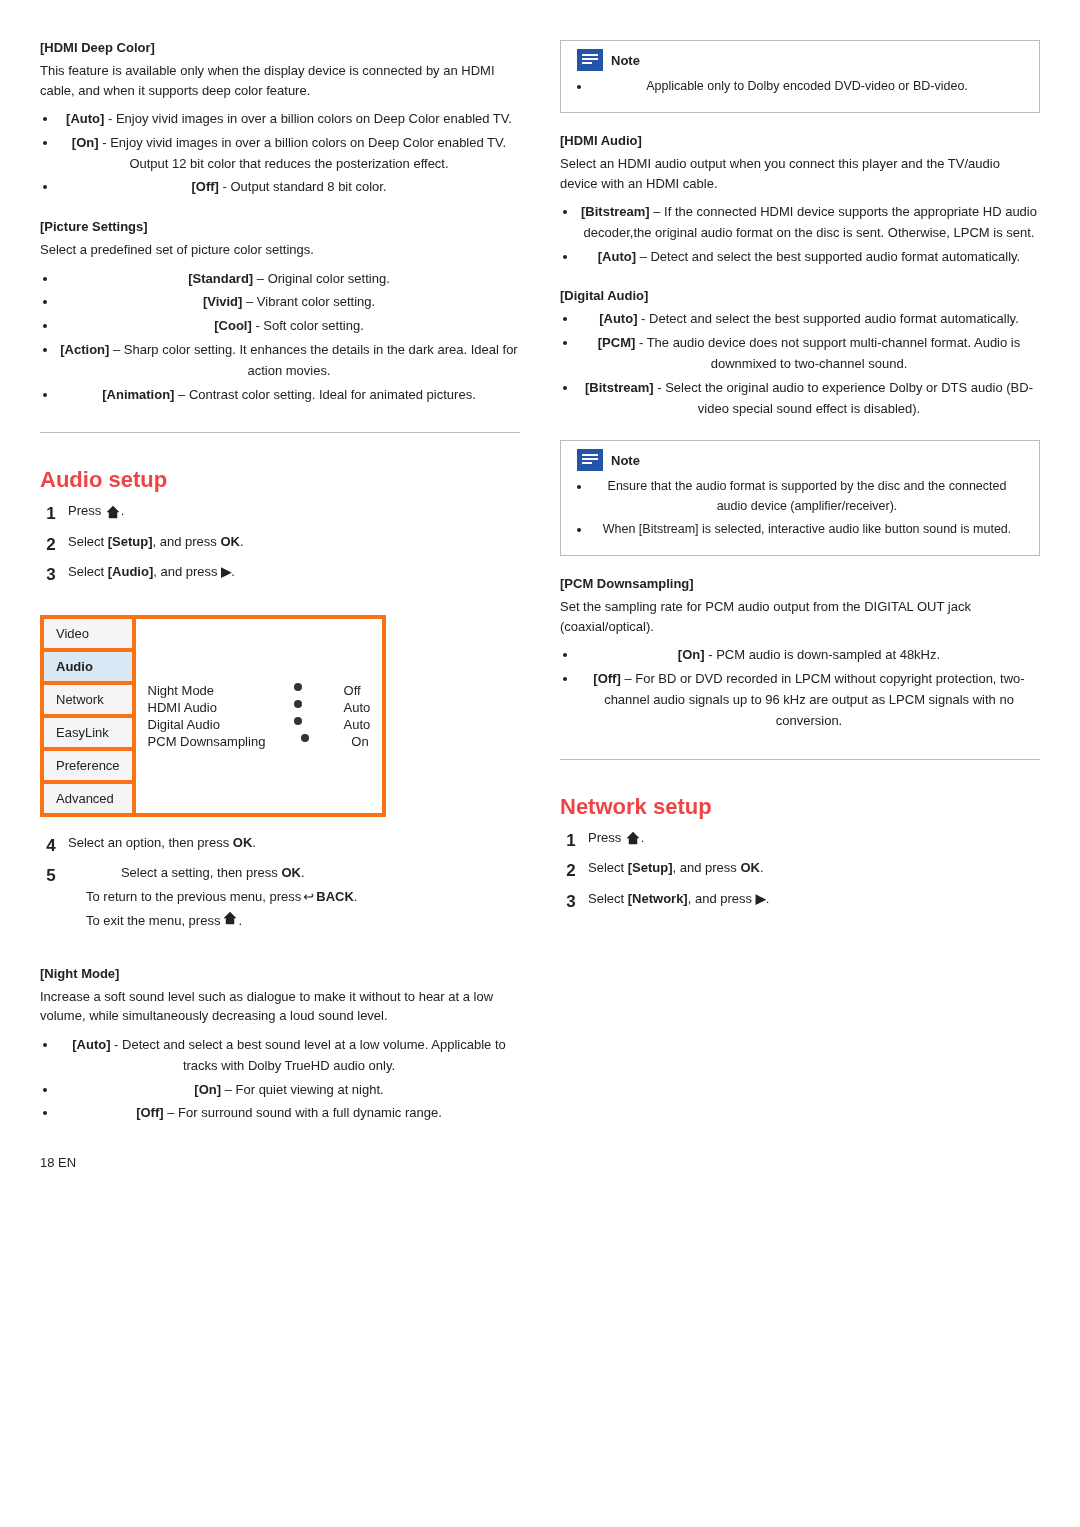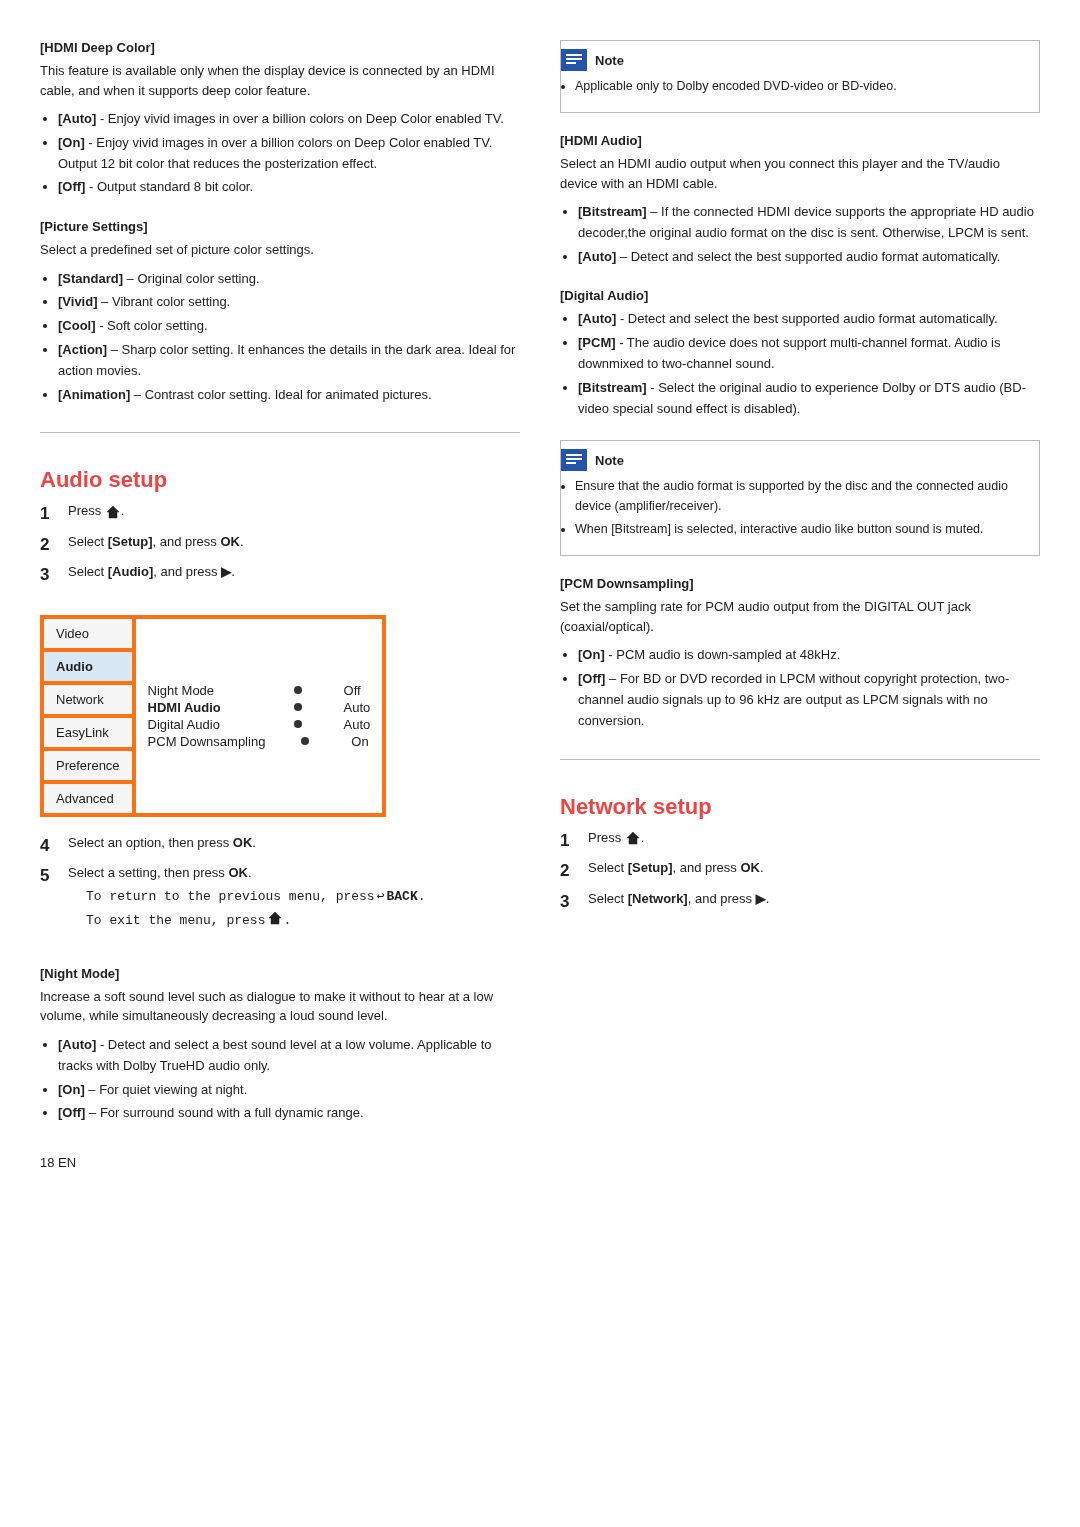--- a/index.html
+++ b/index.html
@@ -27,21 +27,21 @@
       margin: 18px 0 8px 0;
       color: #ef4444;
     }
     h3.subsection-title {
       font-size: 13px;
       font-weight: bold;
       margin: 10px 0 3px 0;
     }
     p { margin: 3px 0 6px 0; line-height: 1.5; }
     ul { margin: 3px 0 8px 18px; line-height: 1.6; }
-    ul li { margin-bottom: 3px; }
+    ul li { margin-bottom: 3px; text-align: center; }
     hr.divider {
       border: none;
       border-top: 1px solid #bbb;
       margin: 16px 0;
     }
     .bold { font-weight: bold; }
     .steps-list { list-style: none; margin: 0 0 12px 0; }
     .steps-list li {
       display: flex;
       align-items: flex-start;
@@ -81,35 +81,35 @@
       font-size: 13px;
       width: 90px;
     }
     .menu-table .menu-cat.selected {
       background: #d8e8f5;
       font-weight: bold;
     }
     .menu-table .menu-options-col {
       background: #fff;
     }
-    .menu-row { display: flex; align-items: center; margin-bottom: 2px; gap: 36px; }
+    .menu-row { display: flex; margin-bottom: 2px; gap: 36px; }
     .menu-row:last-child { margin-bottom: 0; }
     .dot {
       display: inline-block;
       width: 8px;
       height: 8px;
       border-radius: 50%;
       background: #333;
       margin-right: 6px;
       flex-shrink: 0;
     }
     
     .note-box {
       border: 1px solid #bbb;
-      padding: 8px 0;
+      padding: 8px 16px;
       margin: 10px 0;
       background: #fff;
       font-size: 12.5px;
     }
     .note-header {
       display: flex;
       align-items: center;
       margin-bottom: 5px;
       font-weight: bold;
       font-size: 13px;
@@ -183,21 +183,21 @@
       <tbody>
         <tr>
           <td class="menu-cat">Video</td>
           <td class="menu-options-col" rowspan="6">
             <div class="menu-row">
               <span style="min-width:110px; font-size:13px;">Night Mode</span>
               <span class="dot"></span>
               <span>Off</span>
             </div>
             <div class="menu-row">
-              <span style="min-width:110px; font-size:13px;font-weight:bold;">HDMI Audio</span>
+              <span style="min-width:110px; font-size:13px;">HDMI Audio</span>
               <span class="dot"></span>
               <span>Auto</span>
             </div>
             <div class="menu-row">
               <span style="min-width:110px; font-size:13px;">Digital Audio</span>
               <span class="dot"></span>
               <span>Auto</span>
             </div>
             <div class="menu-row">
               <span style="min-width:110px; font-size:13px;">PCM Downsampling</span>
@@ -225,21 +225,21 @@
     </table>
 
     <ul class="steps-list">
       <li>
         <span class="step-num">4</span>
         <span class="step-text">Select an option, then press <span class="bold">OK</span>.</span>
       </li>
       <li>
         <span class="step-num">5</span>
         <span class="step-text">Select a setting, then press <span class="bold">OK</span>.
-          <ul style="margin-top:4px; list-style:disc;font-family:Liberation Mono, monospace;">
+          <ul style="margin-top:4px; list-style:disc;">
             <li>To return to the previous menu, press <span class="back-icon">↩</span> <span class="bold">BACK</span>.</li>
             <li>To exit the menu, press<svg class="home-icon" style="margin-left:3px;" viewBox="0 0 14 14">
                   <polygon points="7,1 13,7 11,7 11,13 3,13 3,7 1,7" fill="#222" stroke="#222" stroke-width="0.5"></polygon>
                 </svg>.</li>
           </ul>
         </span>
       </li>
     </ul>
 
     <h3 class="subsection-title">[Night Mode]</h3>

